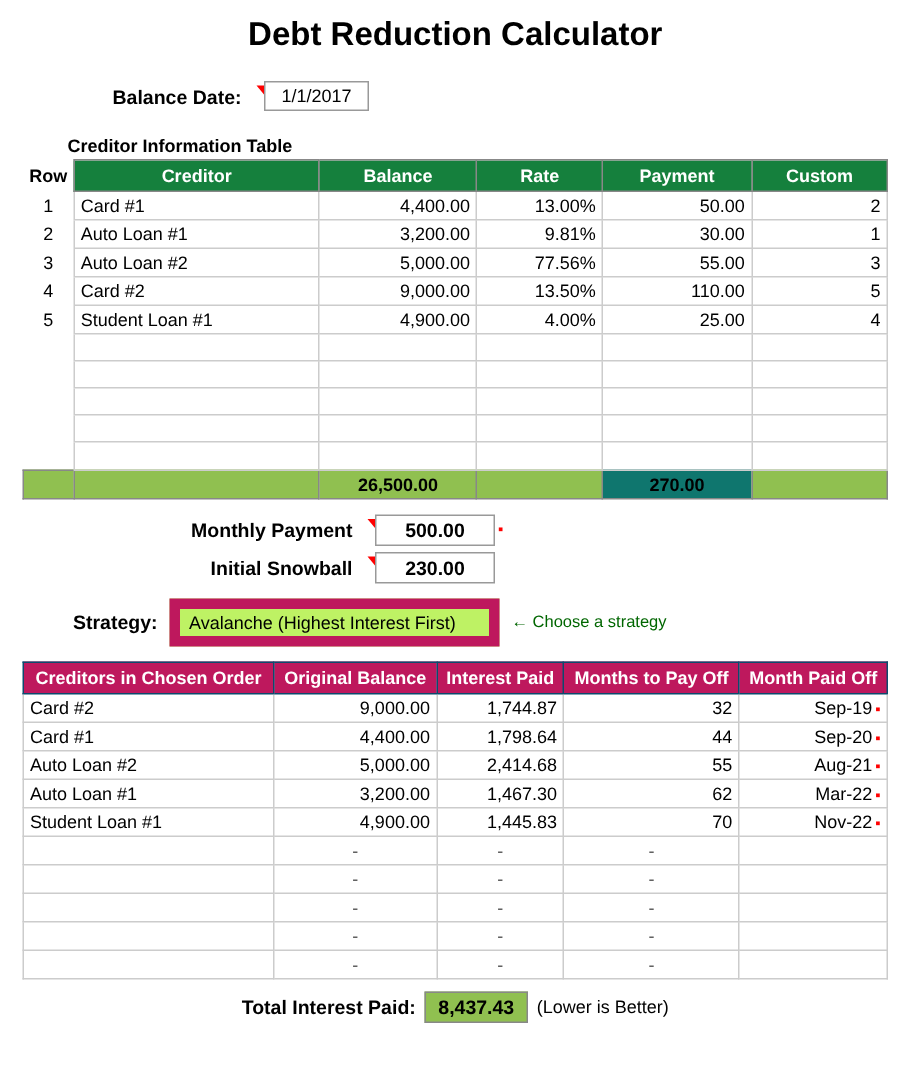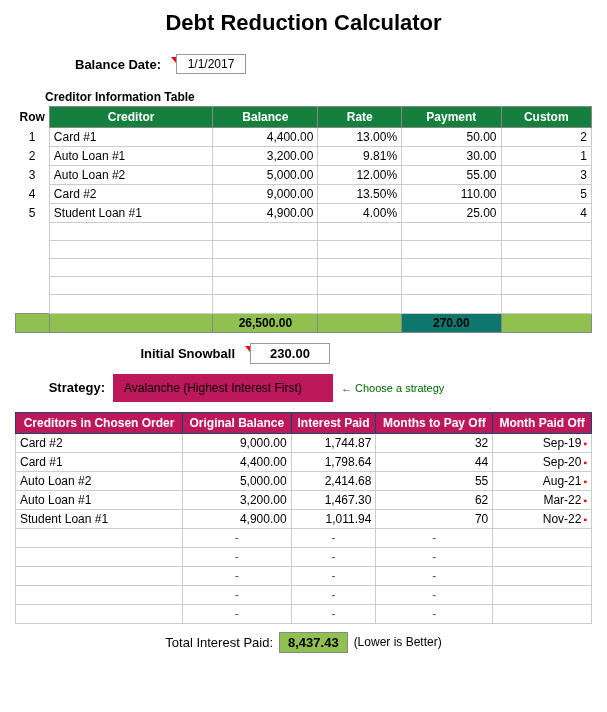--- a/index.html
+++ b/index.html
@@ -129,25 +129,25 @@
       margin: 8px 0 10px 0;
     }
     .strategy-label {
       font-weight: bold;
       font-size: 13px;
       margin-right: 8px;
       min-width: 90px;
       text-align: right;
     }
     .strategy-value {
-      border: 5px solid #be185d;
+      border: 7px solid #be185d;
       padding: 2px 6px;
       font-size: 12px;
       min-width: 220px;
-      background: #be185d;
+      background: #bef264;
     }
     .choose-strategy {
       font-size: 11px;
       color: #006600;
       margin-left: 8px;
       cursor: pointer;
       text-decoration: none;
     }
     table.results-table {
       width: 100%;
@@ -178,21 +178,21 @@
       color: #555;
     }
     .total-interest-row {
       display: flex;
       align-items: center;
       justify-content: center;
       margin-top: 6px;
       font-size: 13px;
     }
     .total-interest-label {
-      font-weight: normal;
+      font-weight: bold;
       margin-right: 6px;
     }
     .total-interest-value {
       background: #90c050;
       font-weight: bold;
       padding: 2px 8px;
       border: 1px solid #888;
       font-size: 13px;
       margin-right: 6px;
     }
@@ -246,21 +246,21 @@
         <td class="creditor-name">Auto Loan #1</td>
         <td>3,200.00</td>
         <td>9.81%</td>
         <td>30.00</td>
         <td>1</td>
       </tr>
       <tr class="data-row">
         <td class="row-num">3</td>
         <td class="creditor-name">Auto Loan #2</td>
         <td>5,000.00</td>
-        <td>12.00%</td>
+        <td>77.56%</td>
         <td>55.00</td>
         <td>3</td>
       </tr>
       <tr class="data-row">
         <td class="row-num">4</td>
         <td class="creditor-name">Card #2</td>
         <td>9,000.00</td>
         <td>13.50%</td>
         <td>110.00</td>
         <td>5</td>
@@ -318,20 +318,28 @@
         <td style="background: rgb(144, 192, 80);"></td>
         <td style="background: rgb(144, 192, 80);">26,500.00</td>
         <td style="background: rgb(144, 192, 80);"></td>
         <td style="background: #0f766e;">270.00</td>
         <td style="background: rgb(144, 192, 80);"></td>
       </tr>
     </tbody>
 </table>
 
 <div class="monthly-section">
+  <div class="monthly-row">
+    <span class="monthly-label">Monthly Payment</span>
+    <span style="position:relative;display:inline-block;">
+      <span class="red-triangle"></span>
+    </span>
+    <span class="monthly-value">500.00</span>
+    <span class="dot-indicator">▪</span>
+  </div>
   <div class="monthly-row">
     <span class="monthly-label">Initial Snowball</span>
     <span style="position:relative;display:inline-block;">
       <span class="red-triangle"></span>
     </span>
     <span class="monthly-value">230.00</span>
   </div>
 </div>
 
 <div class="strategy-row">
@@ -375,21 +383,21 @@
       <tr>
         <td class="name-col">Auto Loan #1</td>
         <td class="">3,200.00</td>
         <td class="">1,467.30</td>
         <td class="">62</td>
         <td>Mar-22<span style="color: red; font-size: 10px; margin-left: 2px;">▪</span></td>
       </tr>
       <tr>
         <td class="name-col">Student Loan #1</td>
         <td class="">4,900.00</td>
-        <td class="">1,011.94</td>
+        <td class="">1,445.83</td>
         <td class="">70</td>
         <td>Nov-22<span style="color: red; font-size: 10px; margin-left: 2px;">▪</span></td>
       </tr>
       <tr>
         <td class="name-col"></td>
         <td class="dash">-</td>
         <td class="dash">-</td>
         <td class="dash">-</td>
         <td></td>
       </tr>

